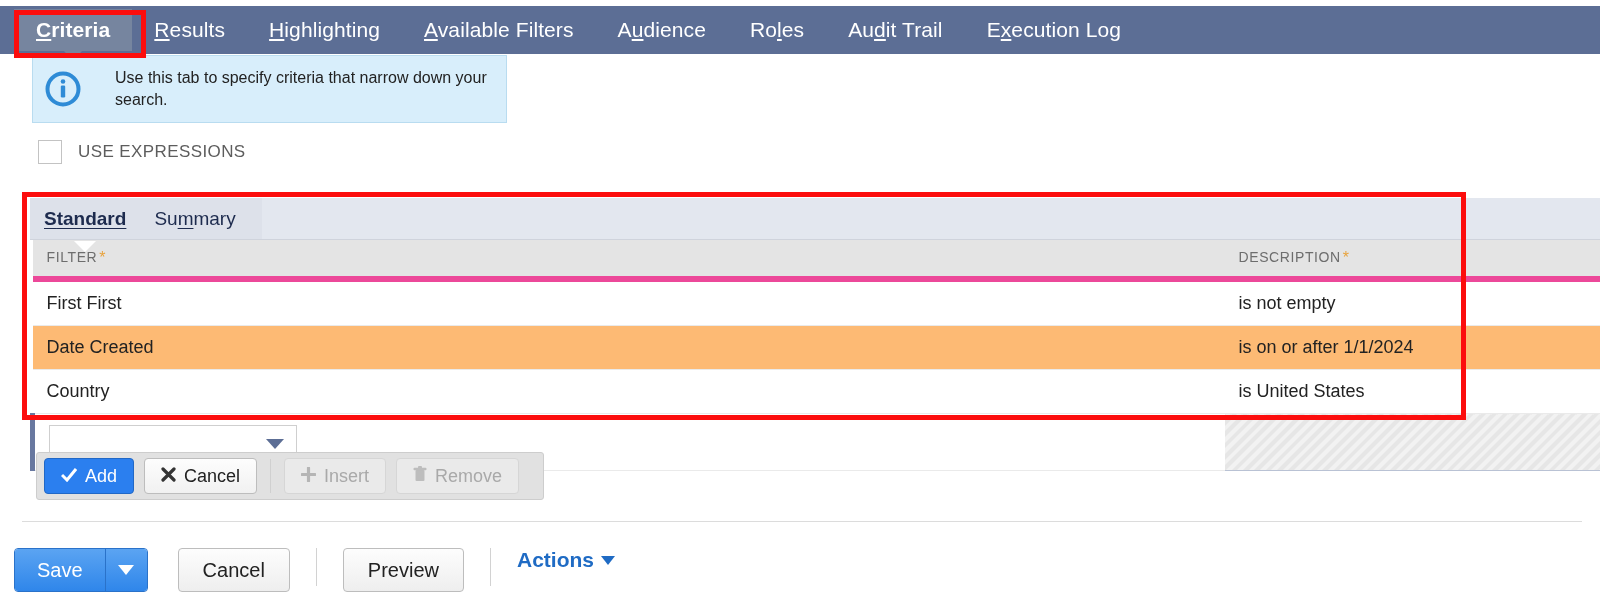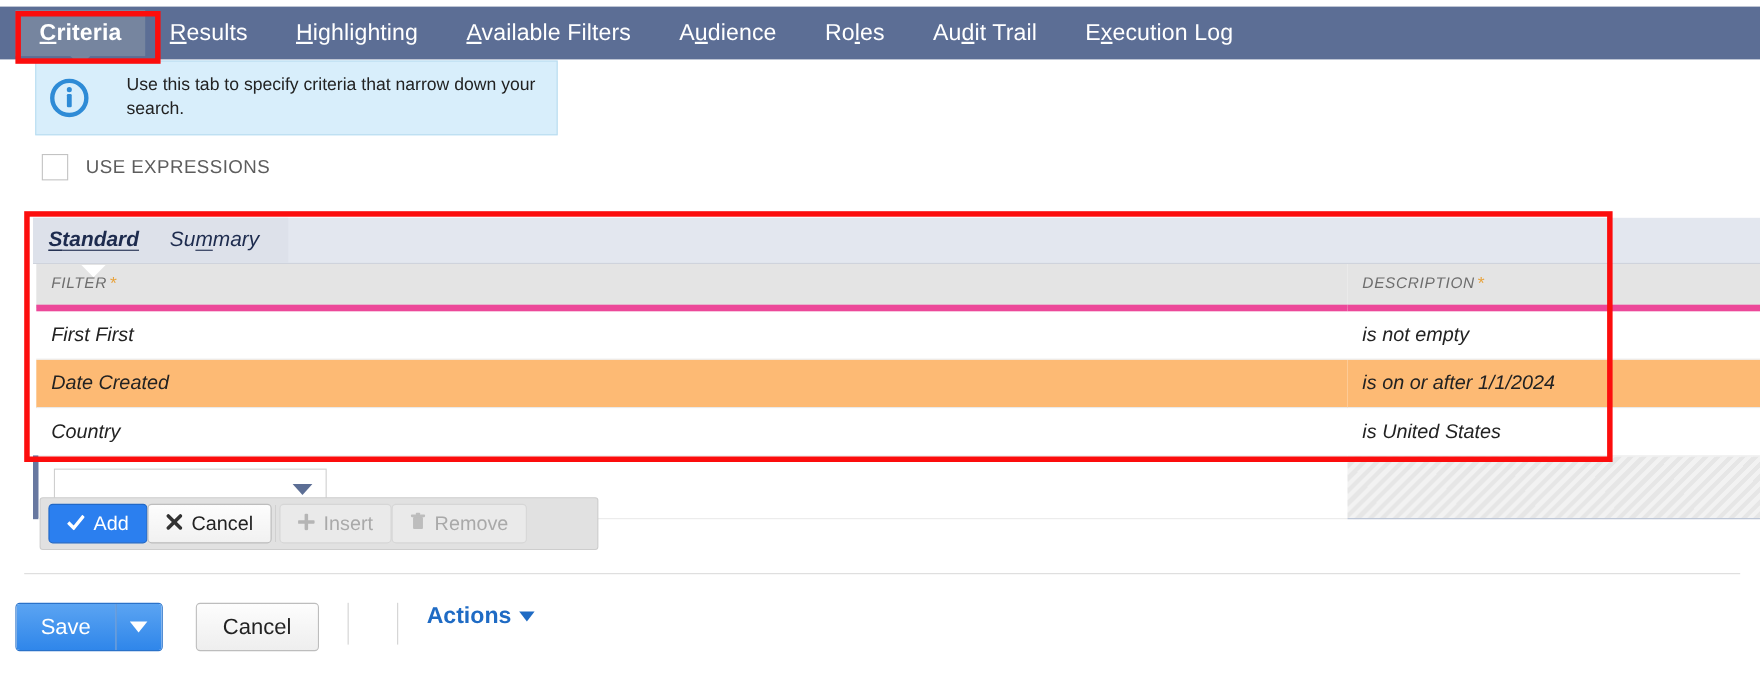--- a/index.html
+++ b/index.html
@@ -78,21 +78,20 @@
     margin-left: 16px;
     font-size: 17px;
     color: #5d5d5d;
     letter-spacing: .4px;
   }
 
   
   .grid-panel {
     position: absolute; left: 30px; top: 198px;
     width: 1570px;
-    font-style: italic;
   }
   .subtabs {
     height: 42px;
     background: #e3e7ef;
     border-bottom: 1px solid #cfd3dc;
     display: flex; align-items: center;
     position: relative;
   }
   .subtabs:before {
     content:"";
@@ -176,21 +175,21 @@
 
   
   .row-toolbar {
     position: absolute; left: 36px; top: 452px;
     width: 508px; height: 48px;
     background: #e1e1e1;
     border: 1px solid #cdcdcd;
     border-radius: 3px;
     display: flex; align-items: center;
     padding: 0 7px;
-    gap: 0;
+    gap: 10px;
   }
   .btn {
     height: 36px;
     display: inline-flex; align-items: center; justify-content: center;
     gap: 8px;
     padding: 0 16px;
     font-size: 18px;
     border-radius: 4px;
     border: 1px solid #bdbdbd;
     background: linear-gradient(#fdfdfd, #f1f1f1);
@@ -436,20 +435,21 @@
 <div class="bottom-sep"></div>
 
 <div class="actionbar">
   <div class="split-save">
     <div class="main">Save</div>
     <div class="caret"></div>
   </div>
   <div class="gap10"></div>
   <div class="btn-lg">Cancel</div>
   <div class="vsep"></div>
+  <div class="btn-lg">Preview</div>
   <div class="vsep"></div>
   <div class="actions-link">
     <span>Actions</span>
   </div>
 </div>
 
 <div class="redbox" id="redbox-criteria"></div>
 <div class="redbox" id="redbox-grid"></div>
 
 </body></html>

